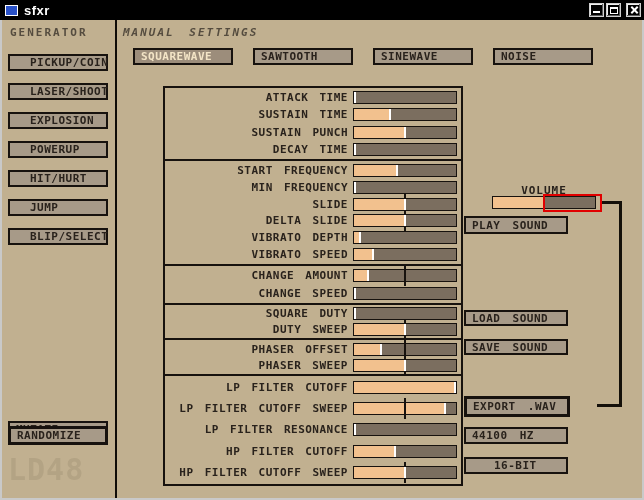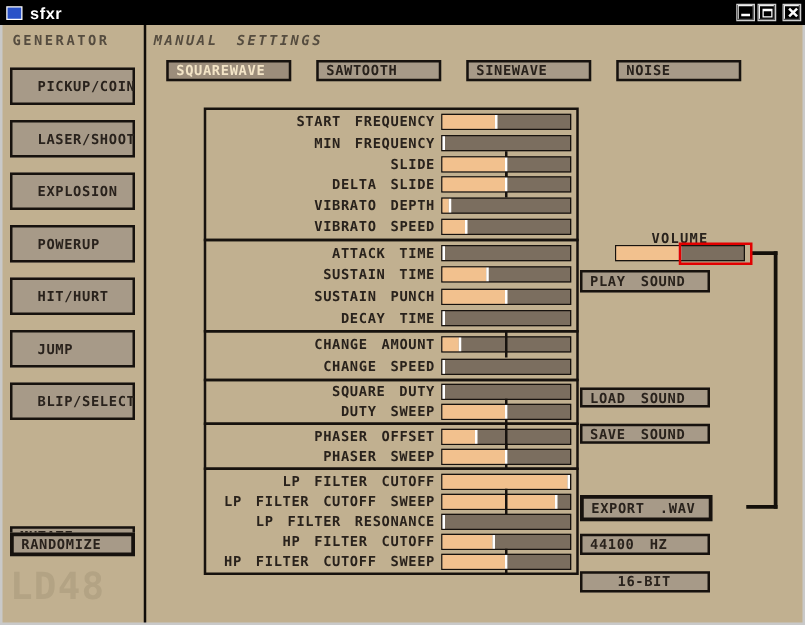--- a/index.html
+++ b/index.html
@@ -37,21 +37,21 @@
   .frame.r{right:0;top:0;width:2px;height:480px;}
   .frame.b{left:0;bottom:0;width:644px;height:2px;}
   .divider{position:absolute;left:115px;top:0;width:2px;height:480px;background:#100c08;}
   .hdr{position:absolute;font:bold 11px "DejaVu Sans Mono",monospace;letter-spacing:2px;
        word-spacing:6px;color:var(--hdr);white-space:nowrap;}
   .btn{box-sizing:border-box;background:var(--btn);border:2px solid var(--bd);color:var(--txt);
        font:bold 11px "DejaVu Sans Mono",monospace;letter-spacing:0.5px;word-spacing:5px;
        display:flex;align-items:center;padding:0 6px;white-space:nowrap;cursor:pointer;}
   .thick{border-width:3px;align-items:center;}
   .gen-list{position:absolute;left:8px;top:34px;display:flex;flex-direction:column;gap:12px;}
-  .gen-list .btn{width:100px;height:30px;padding-left:20px;}
+  .gen-list .btn{width:100px;height:17px;padding-left:20px;}
   .wave-row{position:absolute;left:133px;top:28px;display:flex;gap:20px;}
   .wave-row .btn{width:100px;height:17px;}
   .wave-row .btn.selected{background:#9C8D7B;color:var(--selwave);}
   .watermark{position:absolute;left:8px;top:432px;font:bold 30px "DejaVu Sans Mono",monospace;
              letter-spacing:1px;color:var(--wm);}
   
   .groups{position:absolute;left:163px;top:66px;width:300px;}
   .sgroup{box-sizing:border-box;width:300px;border:2px solid var(--bd);margin-top:-2px;
           display:flex;flex-direction:column;justify-content:space-around;padding:1px 0;}
   .sgroup:first-child{margin-top:0;}
@@ -140,20 +140,50 @@
           <span>SAWTOOTH</span>
         </div>
         <div class="btn">
           <span>SINEWAVE</span>
         </div>
         <div class="btn">
           <span>NOISE</span>
         </div>
       </div>
     <div class="groups">
+        <div class="sgroup" style="height: 75px;">
+          <div class="srow">
+            <span class="slabel">ATTACK TIME</span>
+            <div class="slider">
+              <div class="sfill" style="width: 0px;"></div>
+              <div class="smarker" style="left: 0px;"></div>
+            </div>
+          </div>
+          <div class="srow">
+            <span class="slabel">SUSTAIN TIME</span>
+            <div class="slider">
+              <div class="sfill" style="width: 35px;"></div>
+              <div class="smarker" style="left: 35px;"></div>
+            </div>
+          </div>
+          <div class="srow">
+            <span class="slabel">SUSTAIN PUNCH</span>
+            <div class="slider">
+              <div class="sfill" style="width: 50px;"></div>
+              <div class="smarker" style="left: 50px;"></div>
+            </div>
+          </div>
+          <div class="srow">
+            <span class="slabel">DECAY TIME</span>
+            <div class="slider">
+              <div class="sfill" style="width: 0px;"></div>
+              <div class="smarker" style="left: 0px;"></div>
+            </div>
+          </div>
+        </div>
         <div class="sgroup" style="height: 107px;">
           <div class="srow">
             <span class="slabel">START FREQUENCY</span>
             <div class="slider">
               <div class="sfill" style="width: 42px;"></div>
               <div class="smarker" style="left: 42px;"></div>
             </div>
           </div>
           <div class="srow">
             <span class="slabel">MIN FREQUENCY</span>
@@ -186,50 +216,20 @@
             </div>
           </div>
           <div class="srow">
             <span class="slabel">VIBRATO SPEED</span>
             <div class="slider">
               <div class="sfill" style="width: 18px;"></div>
               <div class="smarker" style="left: 18px;"></div>
             </div>
           </div>
         </div>
-        <div class="sgroup" style="height: 75px;">
-          <div class="srow">
-            <span class="slabel">ATTACK TIME</span>
-            <div class="slider">
-              <div class="sfill" style="width: 0px;"></div>
-              <div class="smarker" style="left: 0px;"></div>
-            </div>
-          </div>
-          <div class="srow">
-            <span class="slabel">SUSTAIN TIME</span>
-            <div class="slider">
-              <div class="sfill" style="width: 35px;"></div>
-              <div class="smarker" style="left: 35px;"></div>
-            </div>
-          </div>
-          <div class="srow">
-            <span class="slabel">SUSTAIN PUNCH</span>
-            <div class="slider">
-              <div class="sfill" style="width: 50px;"></div>
-              <div class="smarker" style="left: 50px;"></div>
-            </div>
-          </div>
-          <div class="srow">
-            <span class="slabel">DECAY TIME</span>
-            <div class="slider">
-              <div class="sfill" style="width: 0px;"></div>
-              <div class="smarker" style="left: 0px;"></div>
-            </div>
-          </div>
-        </div>
         <div class="sgroup" style="height: 41px;">
           <div class="srow">
             <span class="slabel">CHANGE AMOUNT</span>
             <div class="slider">
               <div class="sfill" style="width: 13px;"></div>
               <div class="stick"></div>
               <div class="smarker" style="left: 13px;"></div>
             </div>
           </div>
           <div class="srow">
@@ -268,21 +268,21 @@
           </div>
           <div class="srow">
             <span class="slabel">PHASER SWEEP</span>
             <div class="slider">
               <div class="sfill" style="width: 50px;"></div>
               <div class="stick"></div>
               <div class="smarker" style="left: 50px;"></div>
             </div>
           </div>
         </div>
-        <div class="sgroup" style="height: 86px; padding-left: 43px;">
+        <div class="sgroup" style="height: 112px; padding-left: 43px;">
           <div class="srow">
             <span class="slabel">LP FILTER CUTOFF</span>
             <div class="slider">
               <div class="sfill" style="width: 100px;"></div>
               <div class="smarker" style="left: 100px;"></div>
             </div>
           </div>
           <div class="srow">
             <span class="slabel">LP FILTER CUTOFF SWEEP</span>
             <div class="slider">

